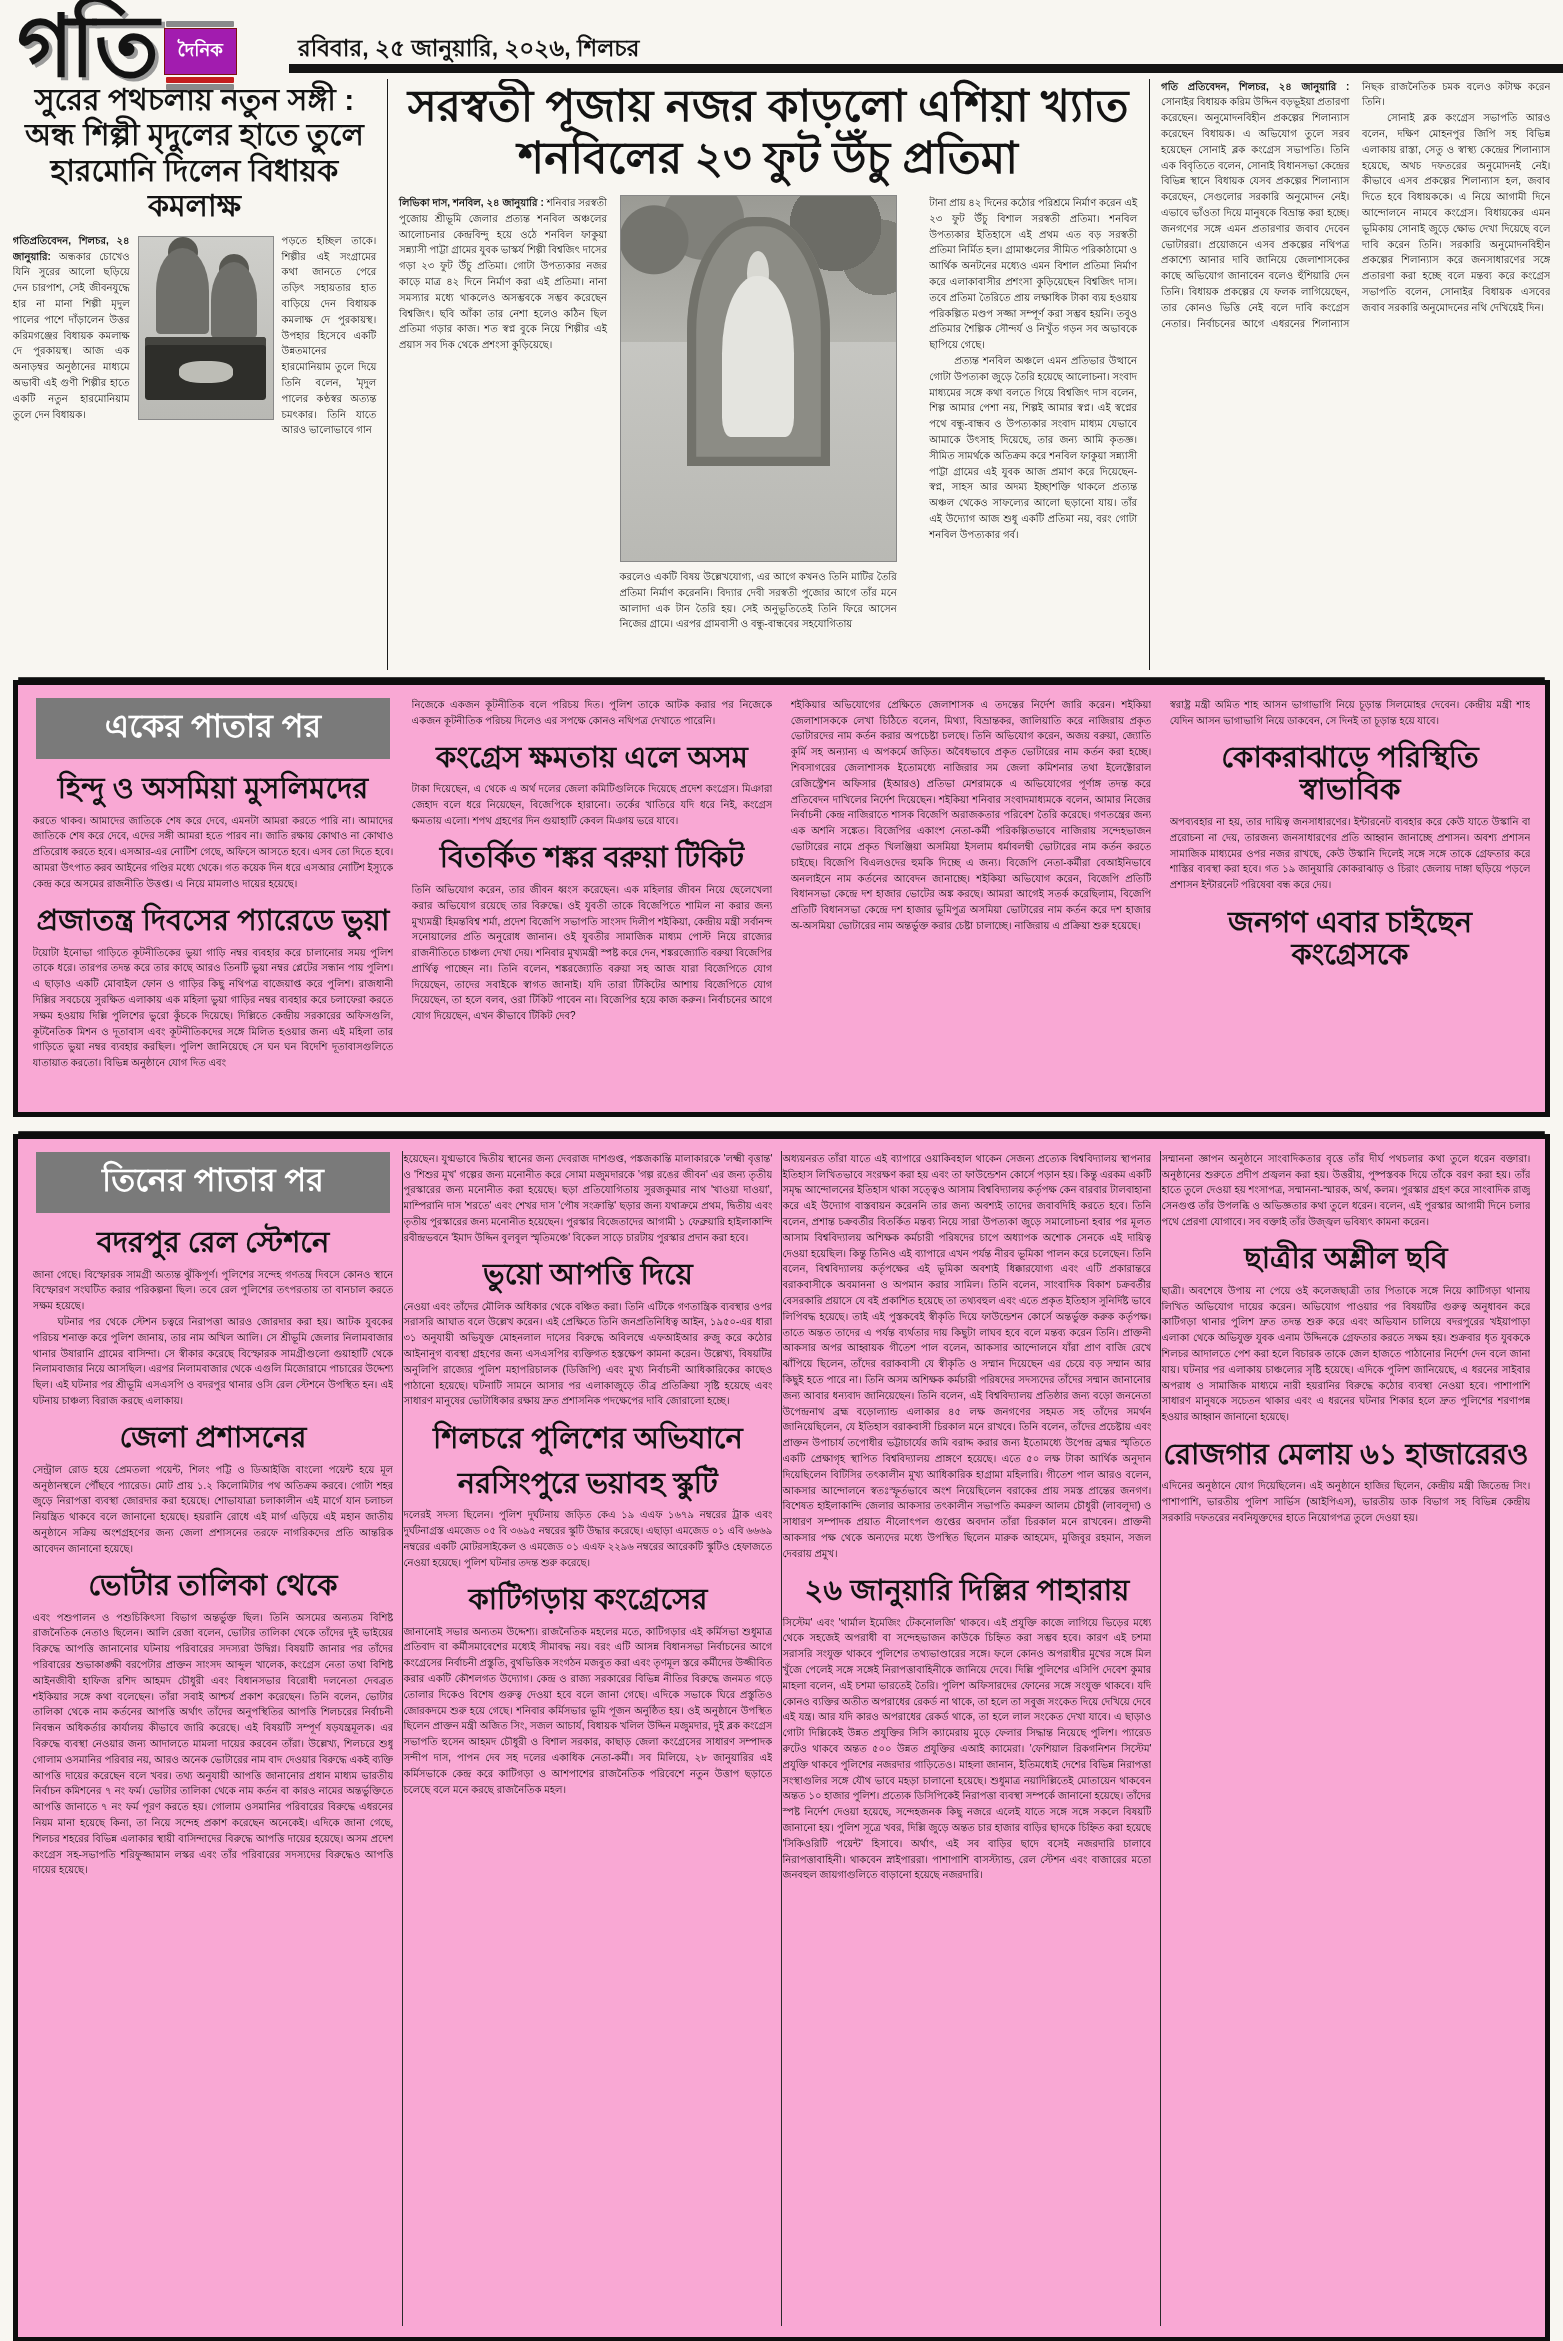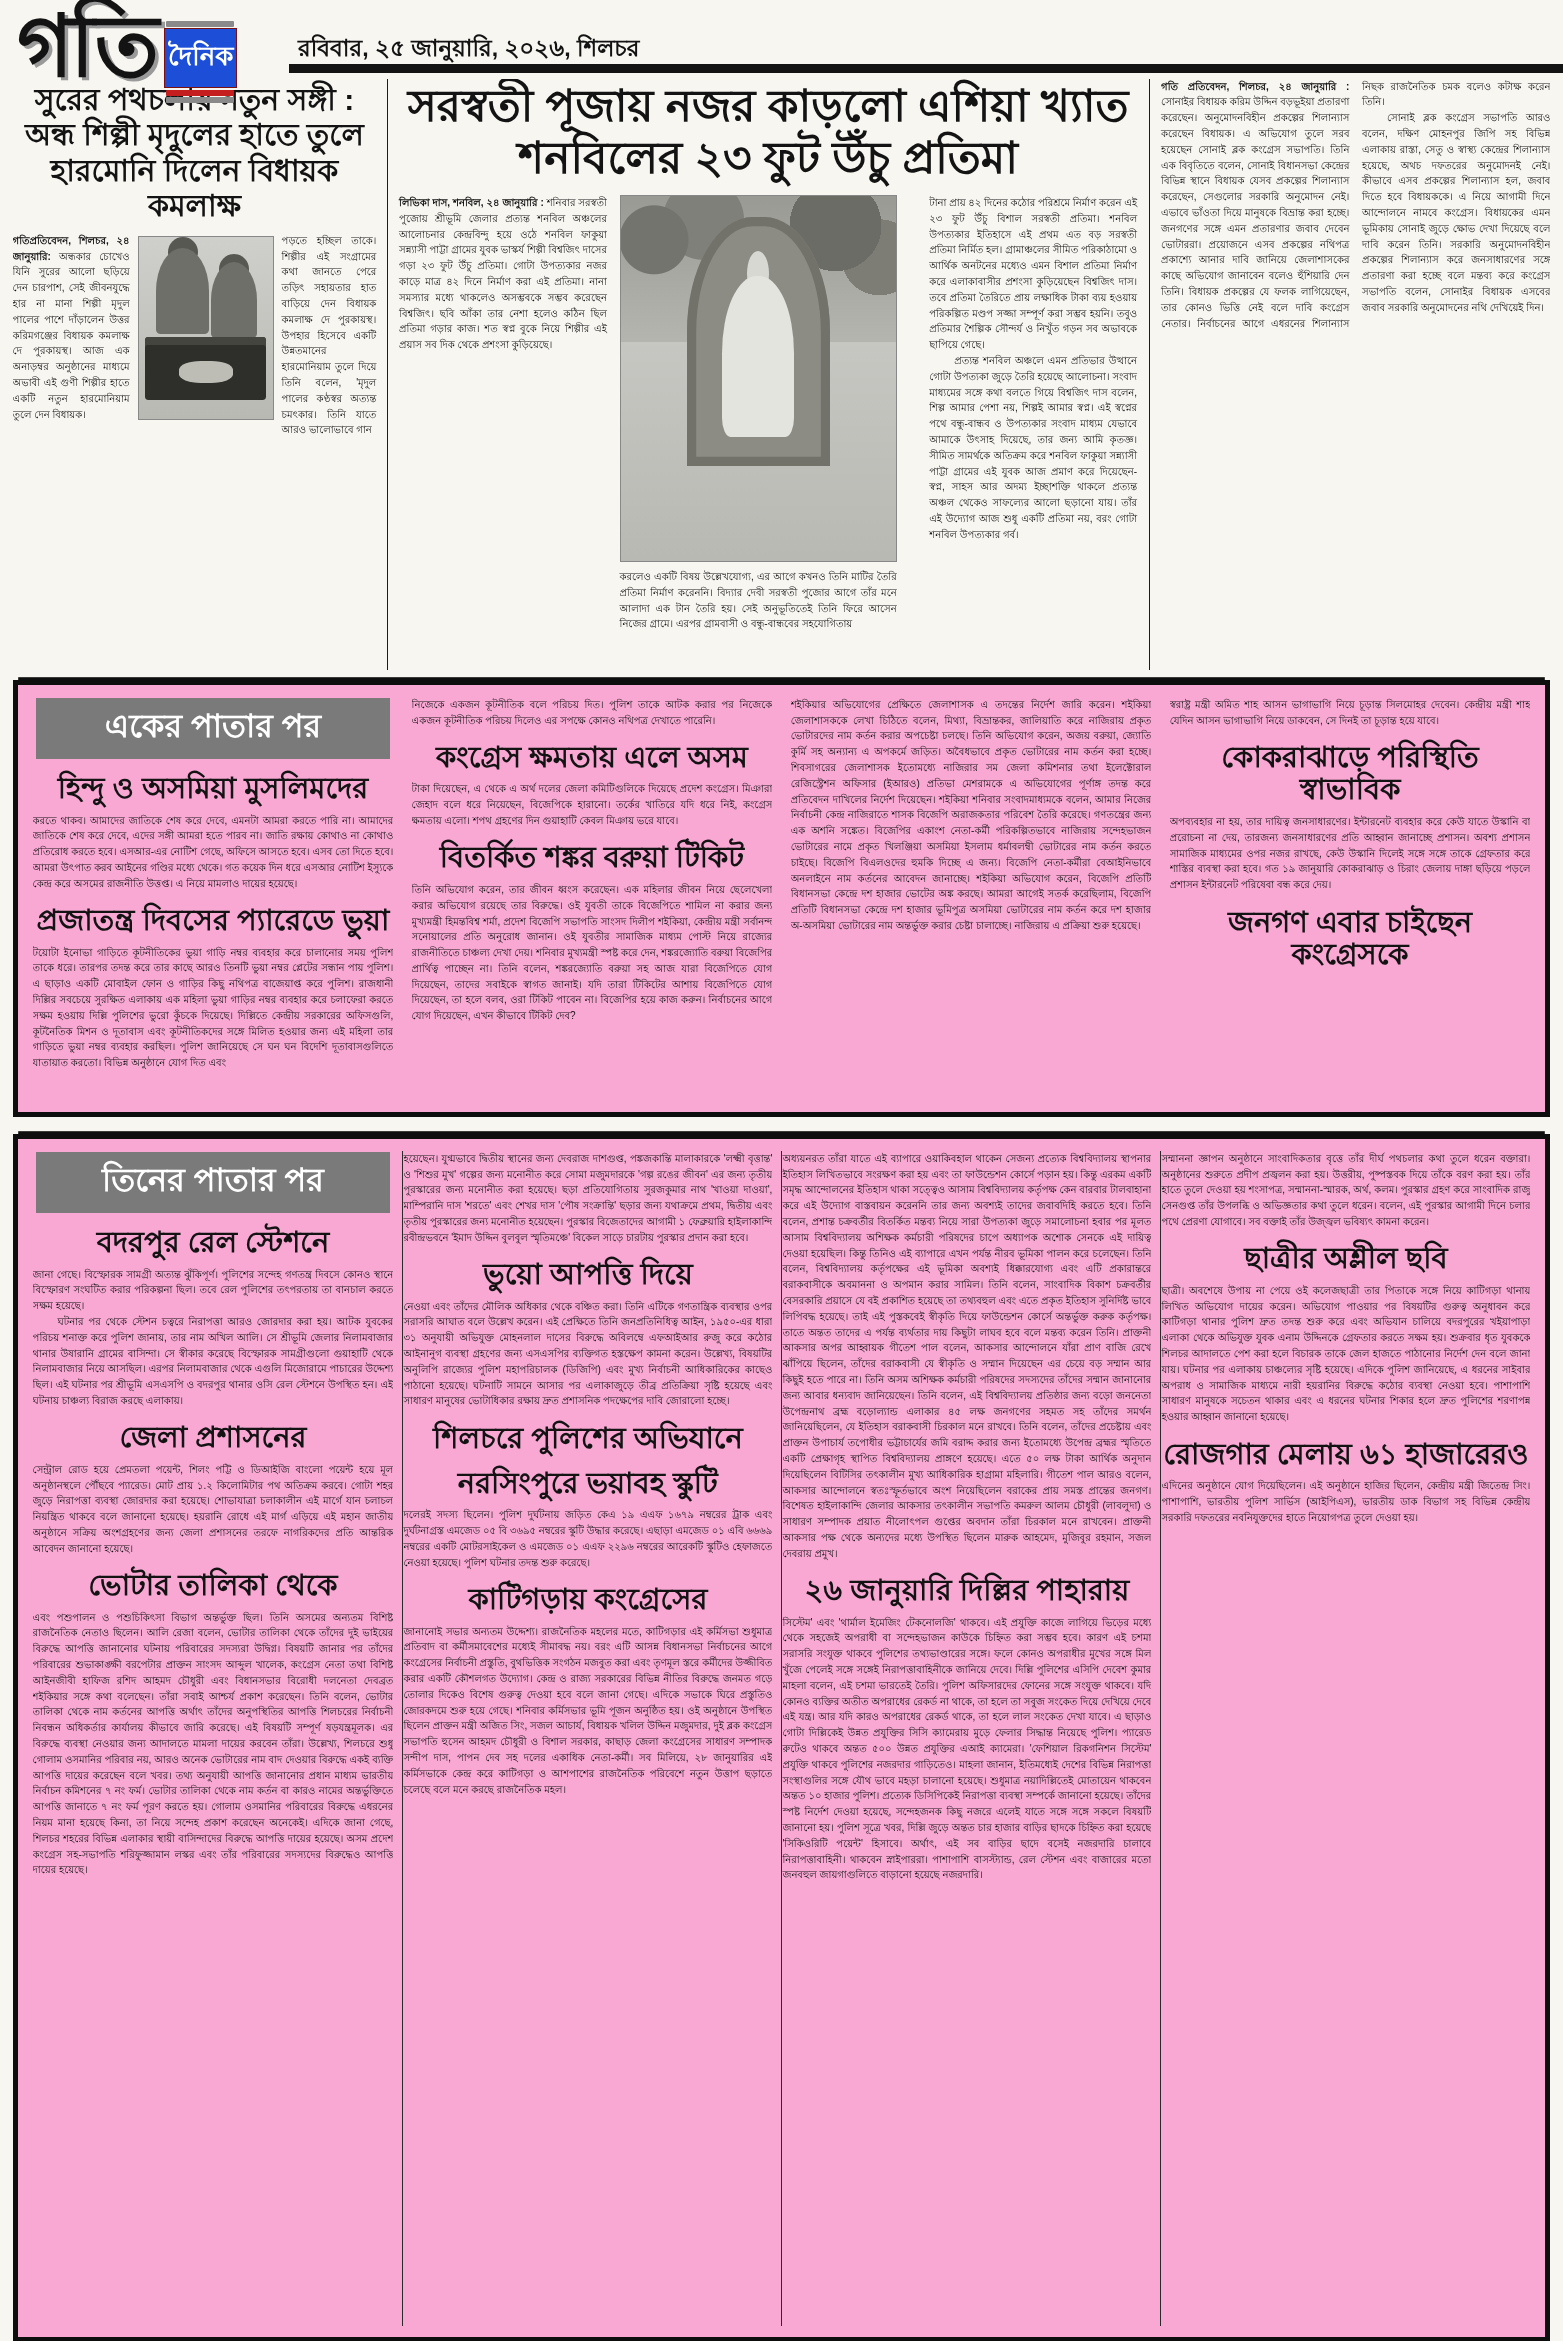--- a/index.html
+++ b/index.html
@@ -10,21 +10,21 @@
     font-family:Liberation Sans, sans-serif;
     overflow:hidden;
   }
   
   .header { position:relative; height:73px; }
   .logo-block { position:absolute; left:17px; top:3.4px; display:flex; gap:8px; align-items:flex-start; z-index:3; }
   .logo-goti { font-size:86px; line-height:1; font-weight:bold; letter-spacing:-3.4px; text-shadow:3.4px 3.4px 0 #9a9a9a; }
   .logo-daily-wrap { width:73px; margin-top:16px; }
   .tiny-bar { height:5.7px; background:#8a8a8a; margin:1.7px 2.3px; border-radius:1.1px; }
   .tiny-bar.red { background:#c41e1e; }
-  .logo-daily { background:#1d4ed8; color:#fff; text-align:center; font-weight:bold; font-size:26px; padding:6.9px 3.4px; border:1.7px solid #7c1010; }
+  .logo-daily { background:#a21caf; color:#fff; text-align:center; font-weight:bold; font-size:18px; padding:6.9px 3.4px; border:1.7px solid #7c1010; }
   .dateline { position:absolute; left:298px; top:30px; font-size:23px; font-weight:bold; }
   .header-right { position:absolute; right:19.5px; top:8px; display:flex; align-items:center; gap:20.6px; }
   .section-title { font-size:38px; font-weight:bold; letter-spacing:0.6px; }
   .pagenum-box { background:#141414; color:#fff; font-size:40px; font-weight:bold; padding:3.4px 17px 8px; line-height:1; }
   .header-bar { position:absolute; left:289px; right:0; bottom:0; height:9.2px; background:#141414; }
   
   .toprow { display:flex; gap:0; padding:5.7px 12.6px 0; height:597px; overflow:hidden; }
   .article { overflow:hidden; }
   .a-left  { width:375px; border-right:1.7px solid #1c1c1c; padding-right:10.3px; }
   .a-center{ width:762px; border-right:1.7px solid #1c1c1c; padding:0 11.5px; }

